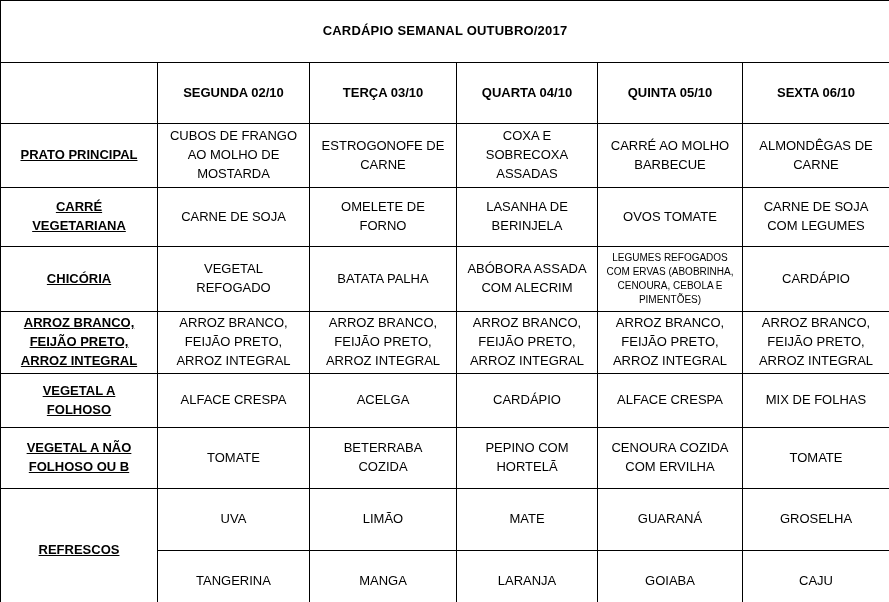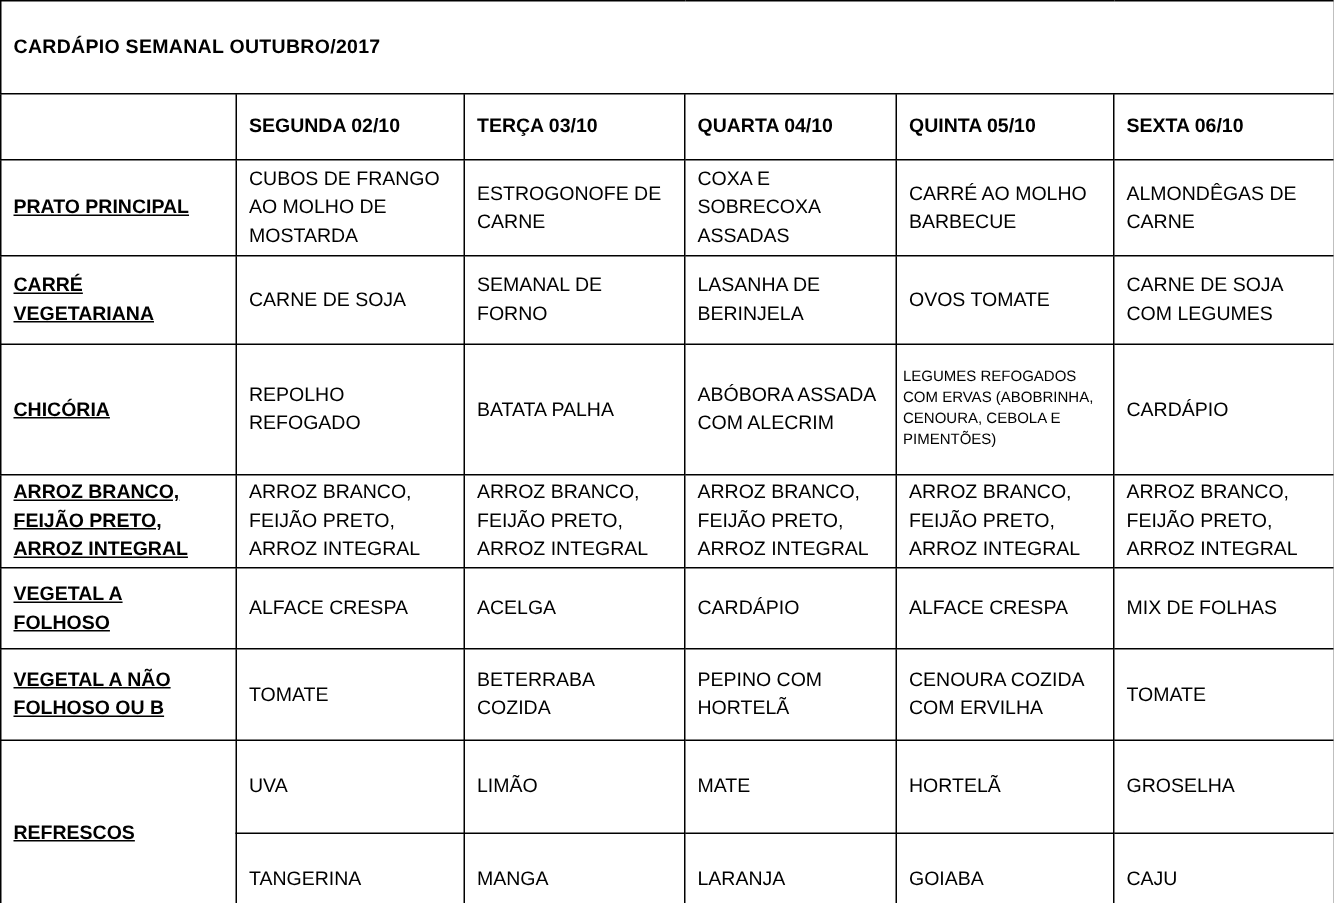--- a/index.html
+++ b/index.html
@@ -11,20 +11,21 @@
     color: #000000;
   }
   table.menu {
     width: 889px;
     height: 602px;
     border-collapse: collapse;
     table-layout: fixed;
   }
   table.menu td {
     border: 1px solid #000000;
+    text-align: center;
     vertical-align: middle;
     padding: 2px 8px;
     font-size: 13px;
     line-height: 1.45;
     overflow: hidden;
   }
   td.title-cell {
     font-weight: bold;
     font-size: 13.5px;
     letter-spacing: 0.2px;
@@ -36,24 +37,24 @@
     font-weight: bold;
     text-align: left;
     padding-left: 7px;
     text-decoration: underline;
   }
   td.label-cell.centered {
   }
   td.menu-cell.small {
     font-size: 10px;
     line-height: 1.4;
-    padding: 15px 4px;
+    padding: 4px 4px;
   }
   tr.r-title  { height: 62px; }
-  tr.r-header { height: 44px; }
+  tr.r-header { height: 61px; }
   tr.r1 { height: 64px; }
   tr.r2 { height: 59px; }
   tr.r3 { height: 61px; }
   tr.r4 { height: 62px; }
   tr.r5 { height: 54px; }
   tr.r6 { height: 61px; padding-left: 16px; }
   tr.r7 { height: 62px; }
   tr.r8 { height: 61px; }
 </style>
 </head>
@@ -87,29 +88,29 @@
       <td class="menu-cell">CUBOS DE FRANGO AO MOLHO DE MOSTARDA</td>
       <td class="menu-cell">ESTROGONOFE DE CARNE</td>
       <td class="menu-cell">COXA E SOBRECOXA ASSADAS</td>
       <td class="menu-cell">CARRÉ AO MOLHO BARBECUE</td>
       <td class="menu-cell">ALMONDÊGAS DE CARNE</td>
     </tr>
 
     <tr class="r2">
       <td class="label-cell">CARRÉ VEGETARIANA</td>
       <td class="menu-cell">CARNE DE SOJA</td>
-      <td class="menu-cell">SEMANAL DE FORNO</td>
+      <td class="menu-cell">OMELETE DE FORNO</td>
       <td class="menu-cell">LASANHA DE BERINJELA</td>
       <td class="menu-cell">OVOS TOMATE</td>
       <td class="menu-cell">CARNE DE SOJA COM LEGUMES</td>
     </tr>
 
     <tr class="r3">
       <td class="label-cell">CHICÓRIA</td>
-      <td class="menu-cell">REPOLHO REFOGADO</td>
+      <td class="menu-cell">VEGETAL REFOGADO</td>
       <td class="menu-cell">BATATA PALHA</td>
       <td class="menu-cell">ABÓBORA ASSADA COM ALECRIM</td>
       <td class="menu-cell small">LEGUMES REFOGADOS COM ERVAS (ABOBRINHA, CENOURA, CEBOLA E PIMENTÕES)</td>
       <td class="menu-cell">CARDÁPIO</td>
     </tr>
 
     <tr class="r4">
       <td class="label-cell">ARROZ BRANCO, FEIJÃO PRETO, ARROZ INTEGRAL</td>
       <td class="menu-cell">ARROZ BRANCO, FEIJÃO PRETO, ARROZ INTEGRAL</td>
       <td class="menu-cell">ARROZ BRANCO, FEIJÃO PRETO, ARROZ INTEGRAL</td>
@@ -134,21 +135,21 @@
       <td class="menu-cell">PEPINO COM HORTELÃ</td>
       <td class="menu-cell">CENOURA COZIDA COM ERVILHA</td>
       <td class="menu-cell">TOMATE</td>
     </tr>
 
     <tr class="r7">
       <td class="label-cell centered" rowspan="2">REFRESCOS</td>
       <td class="menu-cell">UVA</td>
       <td class="menu-cell">LIMÃO</td>
       <td class="menu-cell">MATE</td>
-      <td class="menu-cell">HORTELÃ</td>
+      <td class="menu-cell">GUARANÁ</td>
       <td class="menu-cell">GROSELHA</td>
     </tr>
 
     <tr class="r8">
       <td class="menu-cell">TANGERINA</td>
       <td class="menu-cell">MANGA</td>
       <td class="menu-cell">LARANJA</td>
       <td class="menu-cell">GOIABA</td>
       <td class="menu-cell">CAJU</td>
     </tr>

